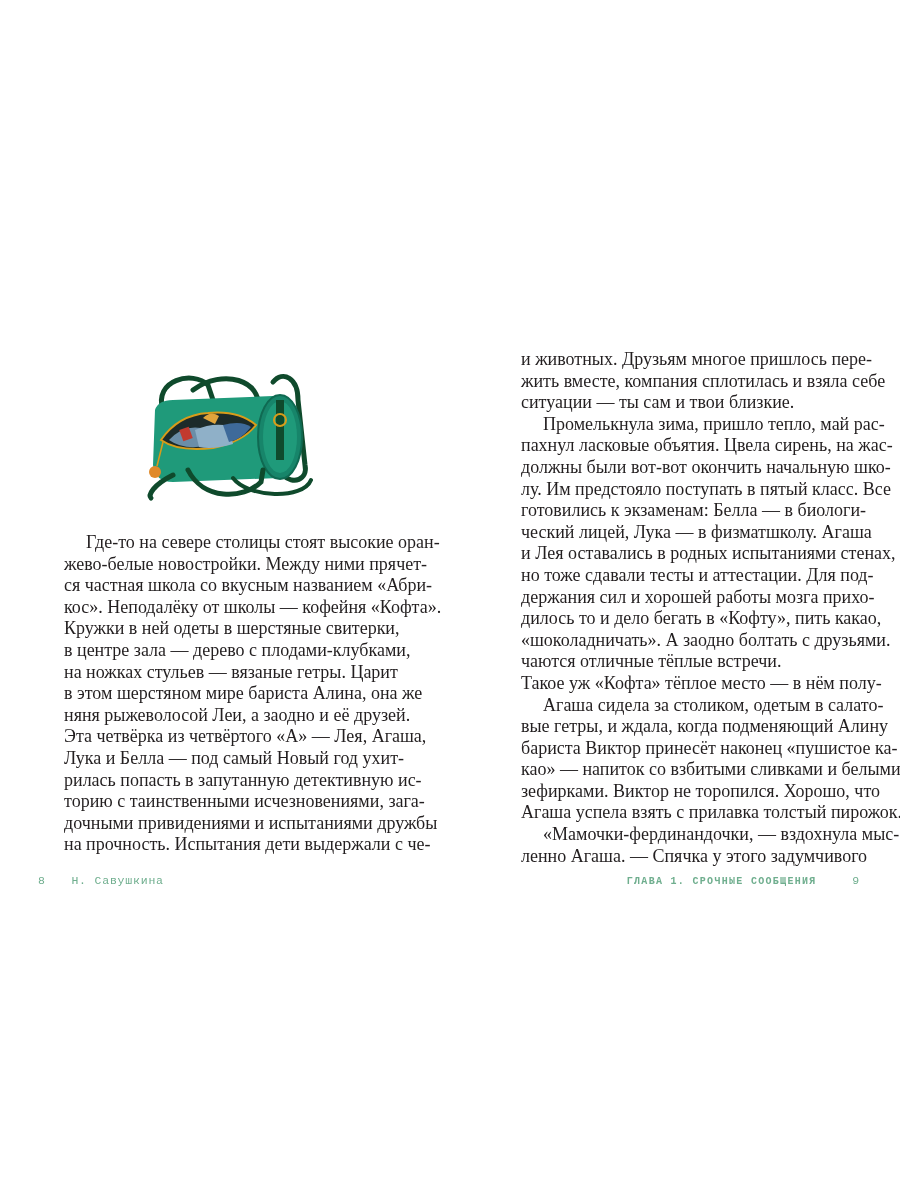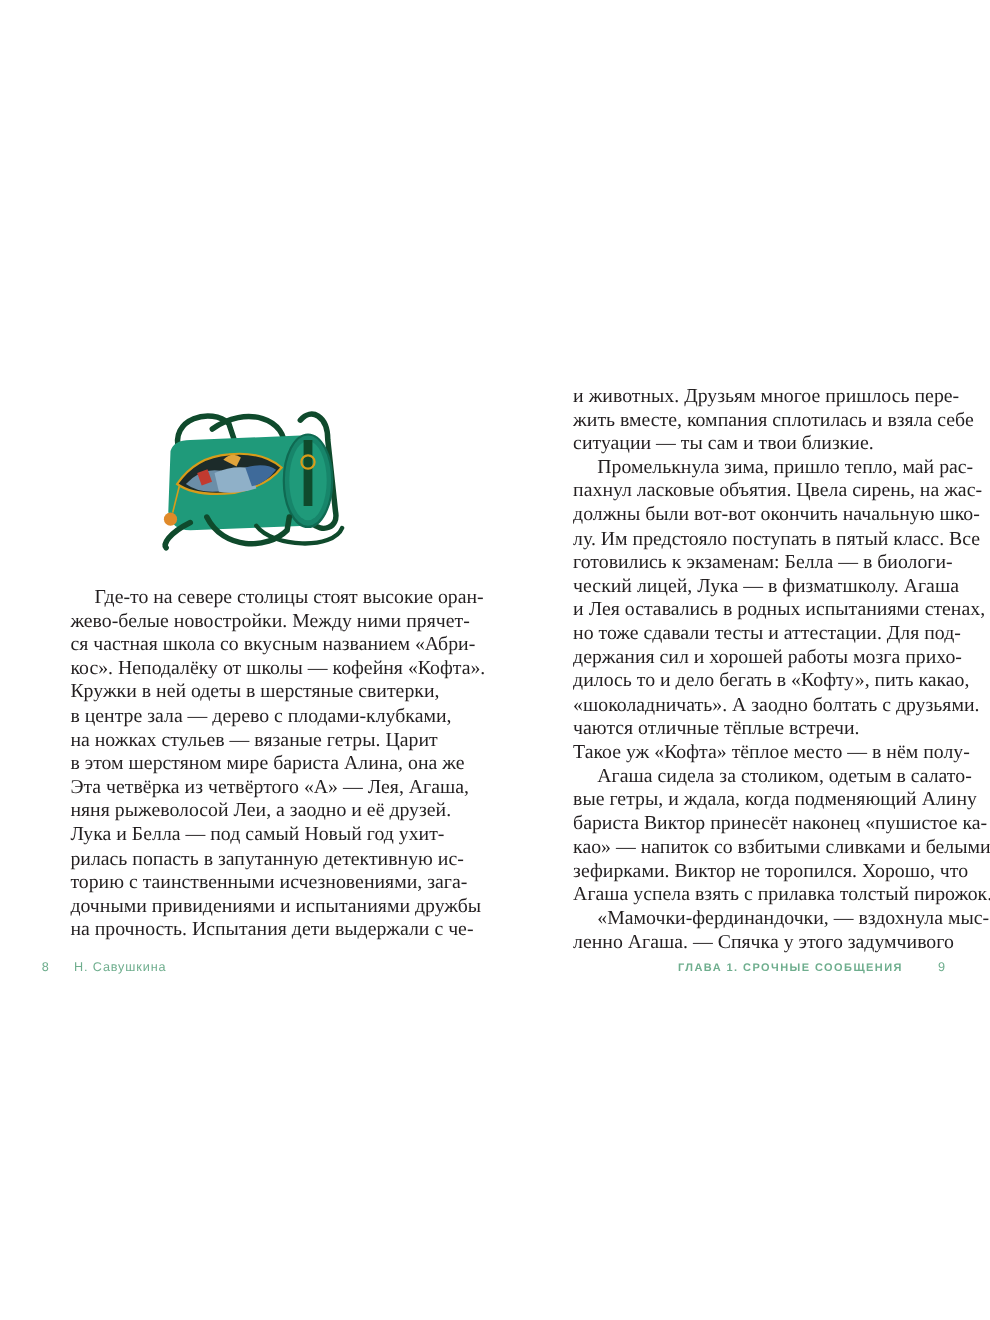--- a/index.html
+++ b/index.html
@@ -26,21 +26,21 @@
       text-align-last: justify;
     }
     .left .text-block { left: 64px; top: 532px; width: 318px; }
     .right .text-block { left: 71px; top: 349px; width: 316px; }
     .line { display: block; white-space: nowrap; text-align: justify; text-align-last: justify; height: 21.6px; }
     .line.indent { padding-left: 22px; }
     .line.last { text-align-last: left; }
 
     .footer {
       position: absolute; top: 874px;
-      font-family: Liberation Sans, sans-serif;
+      font-family: Liberation Mono, monospace;
       color: #6fae8e; font-size: 11.5px; letter-spacing: 0.8px;
     }
     .left .footer { left: 38px; }
     .left .footer .folio { margin-right: 18px; }
     .right .footer { right: 40px; }
     .right .footer .running { font-size: 10px; letter-spacing: 1.3px; font-weight: bold; margin-right: 28px; }
   </style>
 </head>
 <body>
 
@@ -79,22 +79,22 @@
 
   <div class="text-block" id="left-text">
       <span class="line indent">Где-то на севере столицы стоят высокие оран-</span>
       <span class="line">жево-белые новостройки. Между ними прячет-</span>
       <span class="line">ся частная школа со вкусным названием «Абри-</span>
       <span class="line">кос». Неподалёку от школы — кофейня «Кофта».</span>
       <span class="line">Кружки в ней одеты в шерстяные свитерки,</span>
       <span class="line">в центре зала — дерево с плодами-клубками,</span>
       <span class="line">на ножках стульев — вязаные гетры. Царит</span>
       <span class="line">в этом шерстяном мире бариста Алина, она же</span>
+      <span class="line">няня рыжеволосой Леи, а заодно и её друзей.</span>
       <span class="line">Эта четвёрка из четвёртого «А» — Лея, Агаша,</span>
-      <span class="line">няня рыжеволосой Леи, а заодно и её друзей.</span>
       <span class="line">Лука и Белла — под самый Новый год ухит-</span>
       <span class="line">рилась попасть в запутанную детективную ис-</span>
       <span class="line">торию с таинственными исчезновениями, зага-</span>
       <span class="line">дочными привидениями и испытаниями дружбы</span>
       <span class="line">на прочность. Испытания дети выдержали с че-</span>
     </div>
 
   <div class="footer">
     <span class="folio">8</span>
     <span class="running">Н. Савушкина</span>

